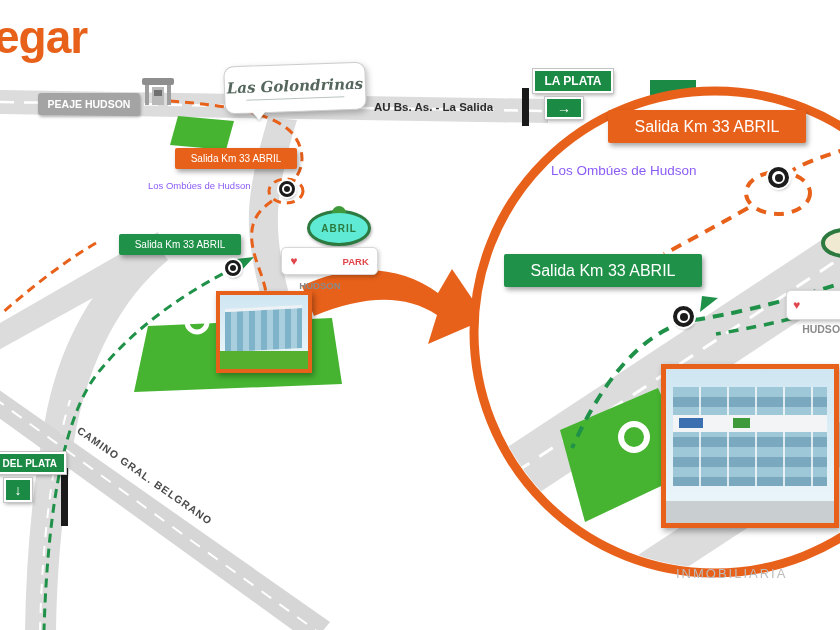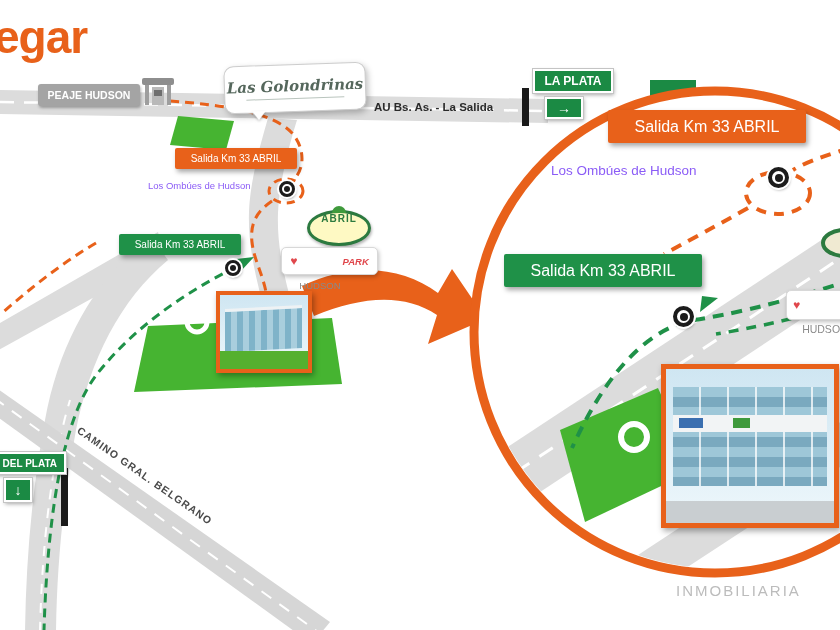--- a/index.html
+++ b/index.html
@@ -13,21 +13,21 @@
   
   .exit-sign{position:absolute;display:flex;align-items:center;justify-content:center;
              color:#fff;font-weight:normal;border-radius:2px;
              box-shadow:2px 3px 5px rgba(0,0,0,.35);white-space:nowrap;}
   .exit-orange{background:#E8611A;}
   .exit-green{background:#1F9148;}
   .sm{width:122px;height:21px;font-size:10px;}
   .lg{width:198px;height:33px;font-size:16px;}
 
   
-  .peaje{position:absolute;left:38px;top:84px;width:102px;height:22px;background:#A4A4A4;
+  .peaje{position:absolute;left:38px;top:93px;width:102px;height:22px;background:#A4A4A4;
          color:#fff;font-weight:bold;font-size:10.5px;display:flex;align-items:center;
          justify-content:center;border-radius:3px;box-shadow:1px 2px 3px rgba(0,0,0,.3);}
   .toll{position:absolute;left:142px;top:74px;width:34px;height:34px;}
   .toll .canopy{position:absolute;left:0;top:4px;width:32px;height:7px;background:#8e8e8e;border-radius:2px;}
   .toll .pillar1{position:absolute;left:3px;top:11px;width:4px;height:20px;background:#9e9e9e;}
   .toll .pillar2{position:absolute;left:25px;top:11px;width:4px;height:20px;background:#9e9e9e;}
   .toll .booth{position:absolute;left:10px;top:13px;width:12px;height:18px;background:#b9b9b9;}
   .toll .win{position:absolute;left:12px;top:16px;width:8px;height:6px;background:#6f6f6f;}
 
   
@@ -55,35 +55,35 @@
   .mdp{position:absolute;left:-32px;top:452px;}
   .mdp .rs-box{width:94px;height:18px;font-size:10px;}
   .mdp .rs-arrow{width:24px;height:20px;font-size:14px;margin:4px 0 0 36px;}
 
   .ombues{position:absolute;color:#8b5cf6;white-space:nowrap;}
   .ombues.main{left:148px;top:180px;font-size:9.5px;}
   .ombues.big{left:551px;top:163px;font-size:13.5px;}
 
   
   .abril{position:absolute;left:307px;top:210px;width:58px;height:30px;border-radius:50%;
-         background:#fef9c3;border:3px solid #2c7a3f;display:flex;
+         background:#5eead4;border:3px solid #2c7a3f;display:flex;align-items:center;
          justify-content:center;box-shadow:1px 2px 3px rgba(0,0,0,.3);}
   .abril .a-txt{font-size:10px;font-weight:bold;color:#2c7a3f;letter-spacing:1px;}
   .abril .leaf{position:absolute;top:-7px;left:22px;width:14px;height:7px;background:#3f9a3c;
          border-radius:7px 7px 0 0;}
 
   
   .hudson-sign{position:absolute;background:#fff;border:1px solid #d8d8d8;border-radius:5px;
          display:flex;align-items:center;justify-content:center;gap:2px;
          box-shadow:1px 2px 4px rgba(0,0,0,.25);}
   .hudson-sign.main-hp{left:281px;top:247px;width:95px;height:26px;font-size:9.5px;}
   .hudson-sign.inset-hp{left:786px;top:290px;width:84px;height:28px;font-size:10.5px;justify-content:flex-start;padding-left:6px;}
   .hp-heart{color:#E0474C;font-size:12px;}
-  .hp-1{font-weight:normal;color:#8a8a8a;margin-top:48px;}
-  .hp-2{font-weight:bold;color:#E0474C;font-style:italic;}
+  .hp-1{font-weight:bold;color:#8a8a8a;margin-top:48px;}
+  .hp-2{font-weight:bold;color:#E0474C;}
 
   
   .pin{position:absolute;width:10px;height:10px;border:3px solid #1c1c1c;border-radius:50%;
        background:#fff;box-shadow:0 0 0 2px #fff,1px 2px 3px rgba(0,0,0,.4);}
   .pin .dot{position:absolute;inset:2px;background:#1c1c1c;border-radius:50%;}
   .pin.lg{width:13px;height:13px;border-width:4px;}
   .pin.lg .dot{inset:2.5px;}
 
   
   .photo{position:absolute;border:4px solid #E8611A;background:#dfeef6;overflow:hidden;
@@ -101,22 +101,22 @@
          background:repeating-linear-gradient(90deg,transparent 0 26px,rgba(255,255,255,.75) 26px 28px);}
   .ph-band{position:absolute;left:4%;right:4%;top:30%;height:11%;background:#f2f4f5;}
   .ph-mark1{position:absolute;left:8%;top:32%;width:14%;height:6%;background:#3b6fb0;}
   .ph-mark2{position:absolute;left:40%;top:32%;width:10%;height:6%;background:#3f9a3c;}
   .ph-plaza{position:absolute;left:0;right:0;bottom:0;height:14%;background:#c9ced1;}
 
   .camino{position:absolute;left:82px;top:424px;font-size:10.5px;font-weight:bold;
           color:#4a4a4a;letter-spacing:1px;transform:rotate(35deg);transform-origin:left top;
           white-space:nowrap;}
 
-  .watermark{position:absolute;left:676px;top:566px;font-size:15px;color:#bcbcbc;
-             letter-spacing:2px;white-space:nowrap;margin-top:16px;}
+  .watermark{position:absolute;left:676px;top:566px;font-size:13px;color:#bcbcbc;
+             letter-spacing:2px;white-space:nowrap;}
 </style>
 </head>
 <body>
 
 <div class="stage">
 
   <svg width="840" height="630" viewBox="0 0 840 630">
     <defs>
       <clipPath id="circleClip">
           <circle cx="715" cy="332" r="236"></circle>

